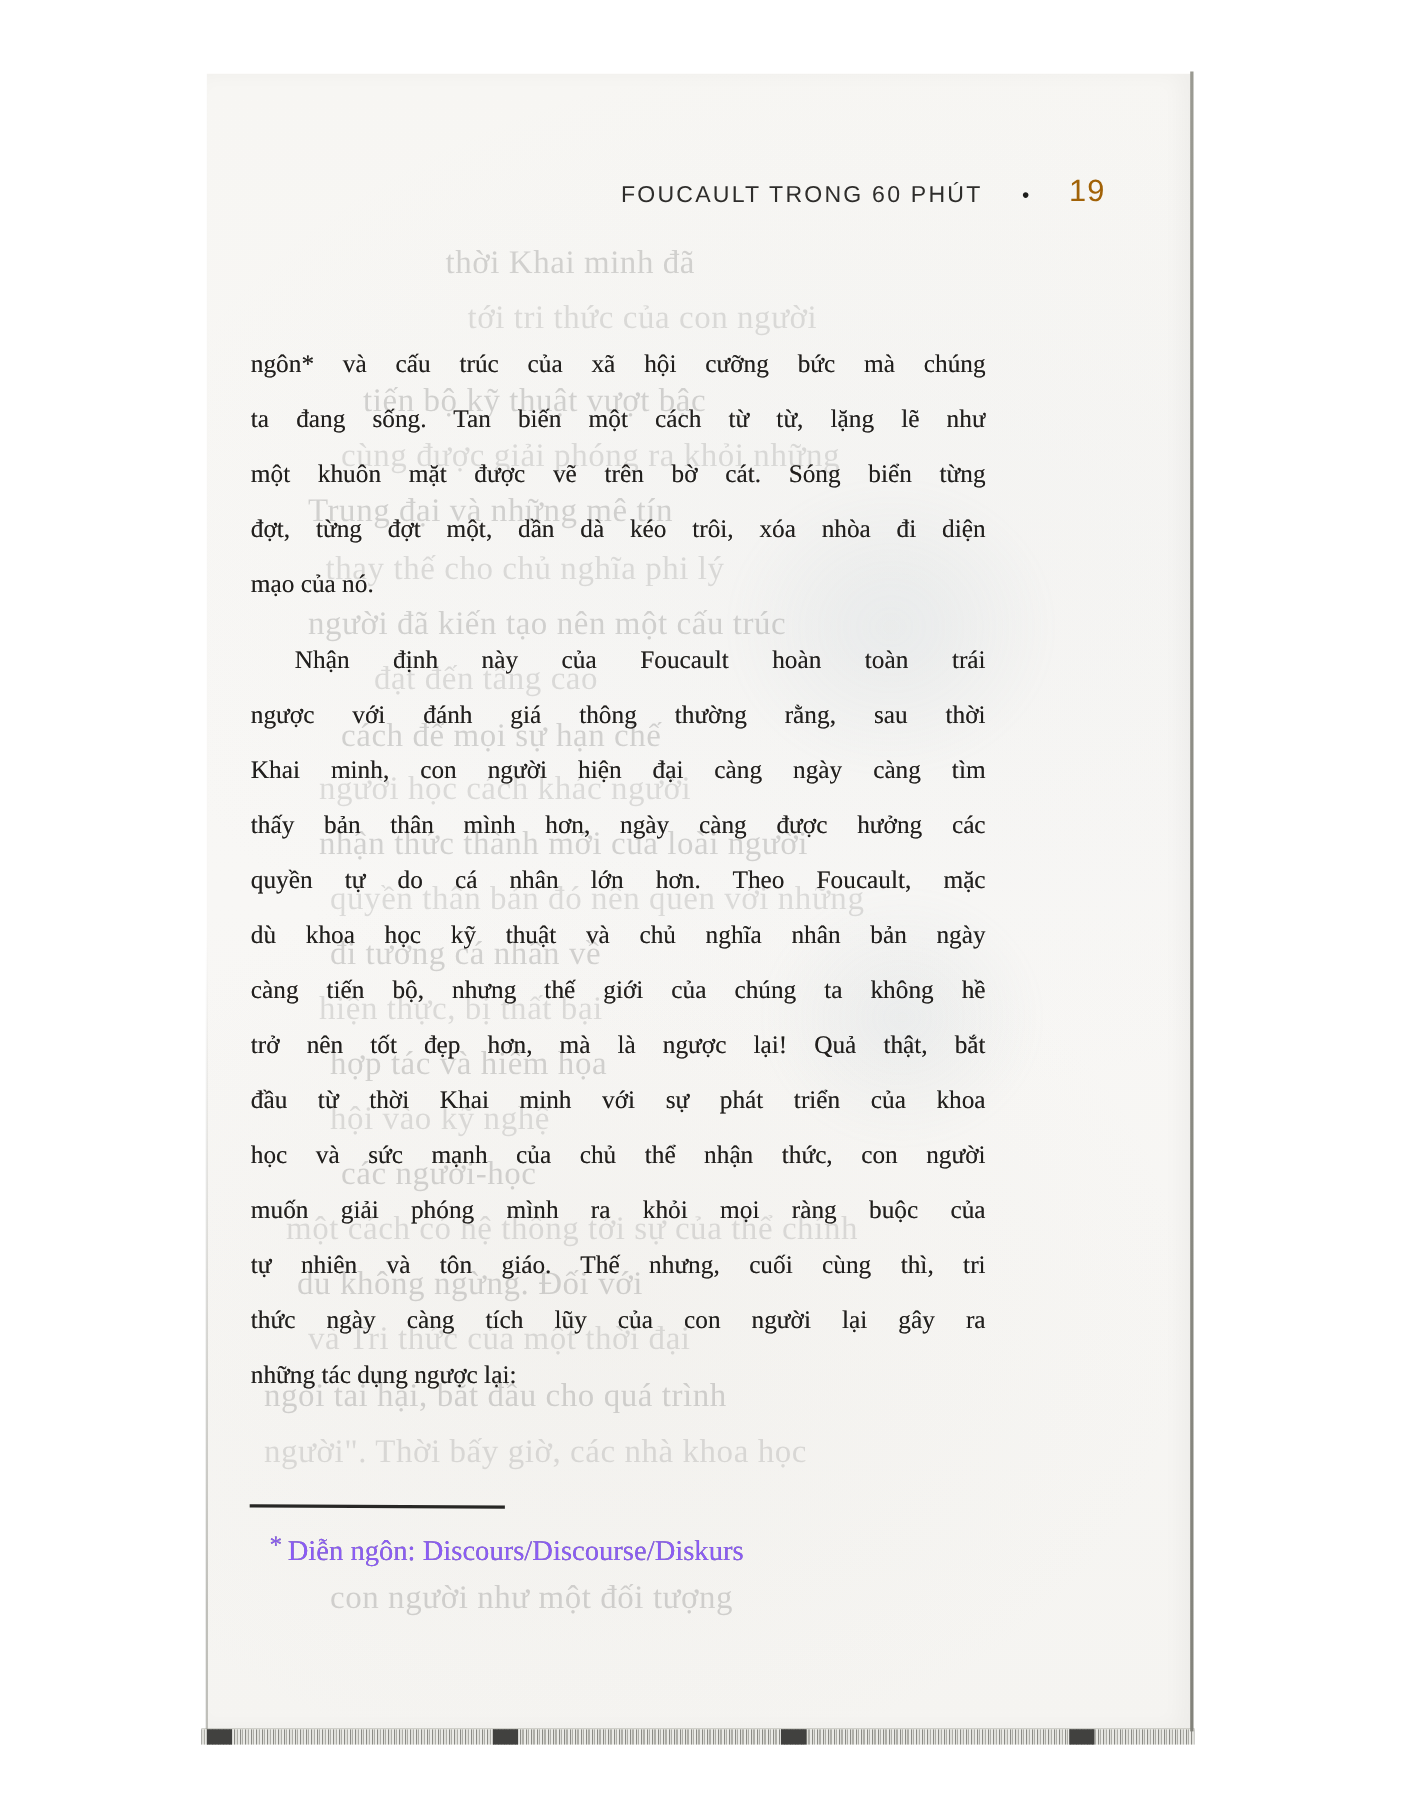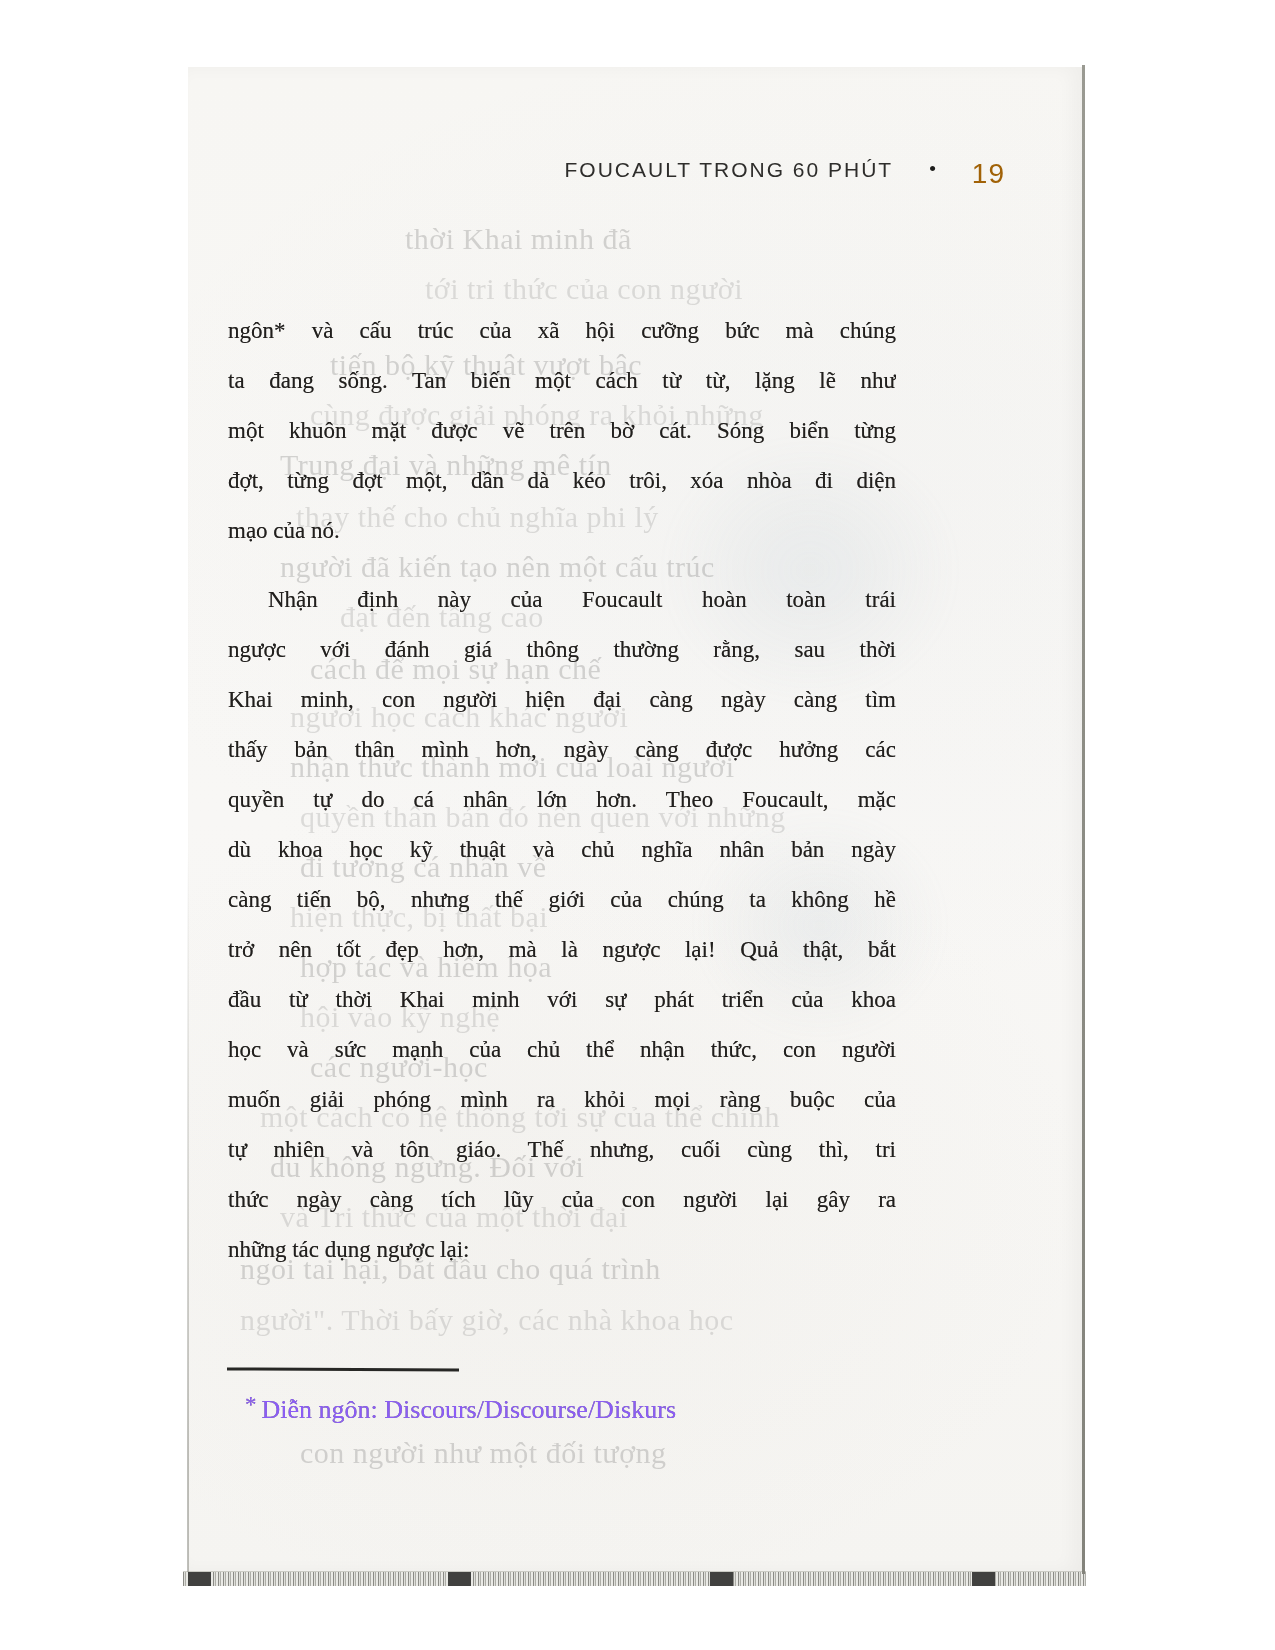--- a/index.html
+++ b/index.html
@@ -44,21 +44,21 @@
     position:absolute; border-radius:50%;
     background:radial-gradient(closest-side, rgba(140,162,178,0.10), rgba(140,162,178,0) 72%);
     filter:blur(5px);
   }
   .blob.b1 { left:600px; top:380px; width:420px; height:380px; }
   .blob.b2 { left:640px; top:760px; width:360px; height:330px; }
 
   
   .header {
     position:absolute; left:188px; top:158px; width:817px;
-    display:flex; justify-content:flex-end; align-items:flex-start;
+    display:flex; justify-content:flex-end; align-items:flex-end;
     font-family:"Liberation Sans", sans-serif;
     color:#2e2d2b;
   }
   .running-title { font-size:21px; letter-spacing:2px; }
   .dot { font-size:19px; margin:0 36px; color:#1d1d1b; }
   .pagenum { font-size:28px; letter-spacing:1px; color:#a16207; }
 
   
   .body { position:absolute; left:228px; top:306px; width:668px; }
   .line {

